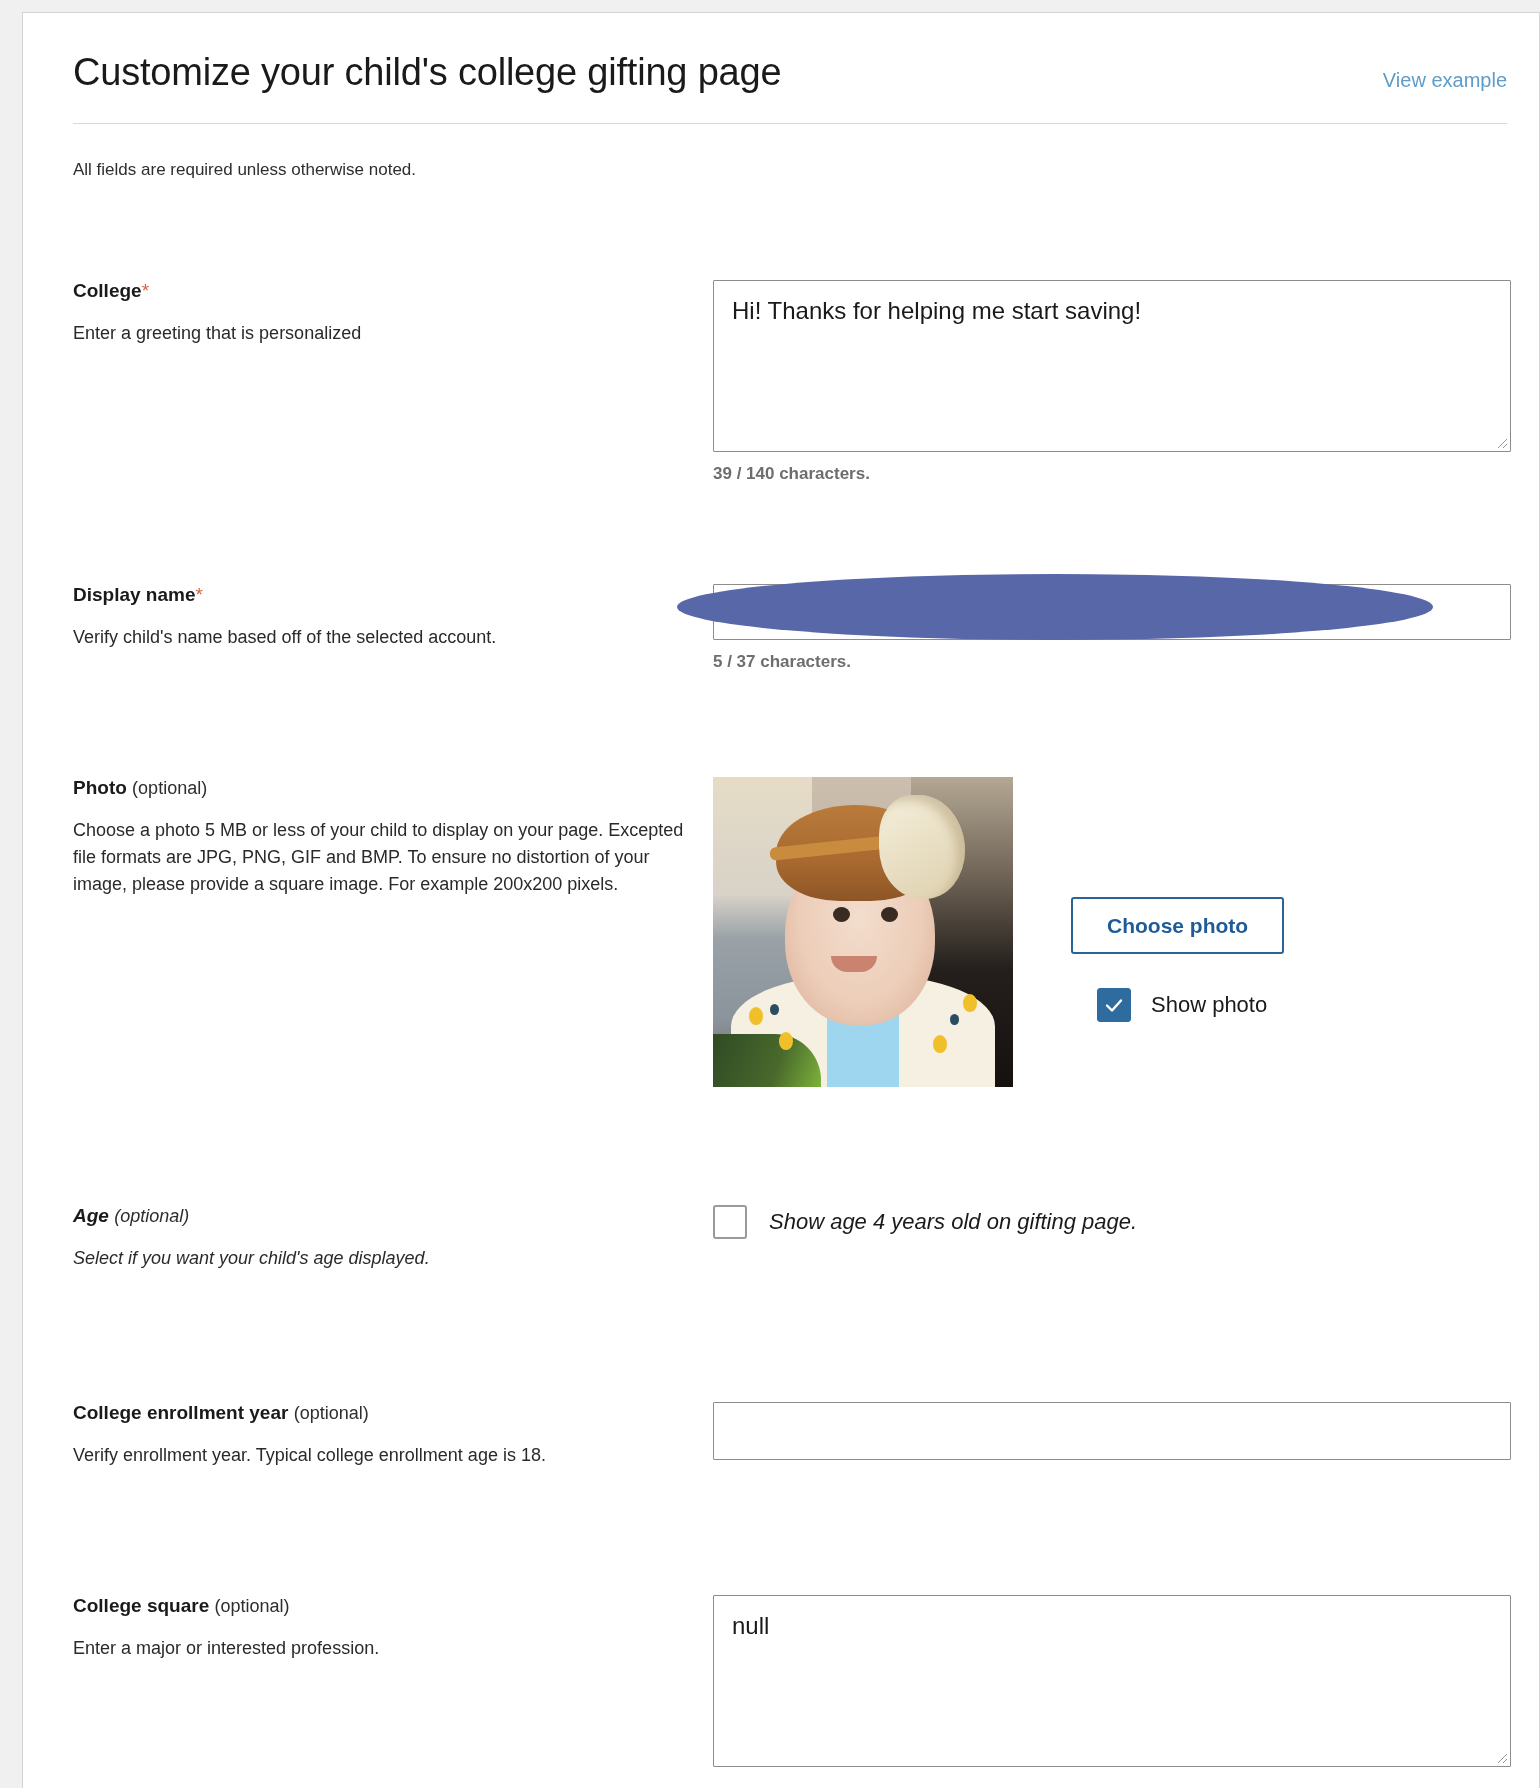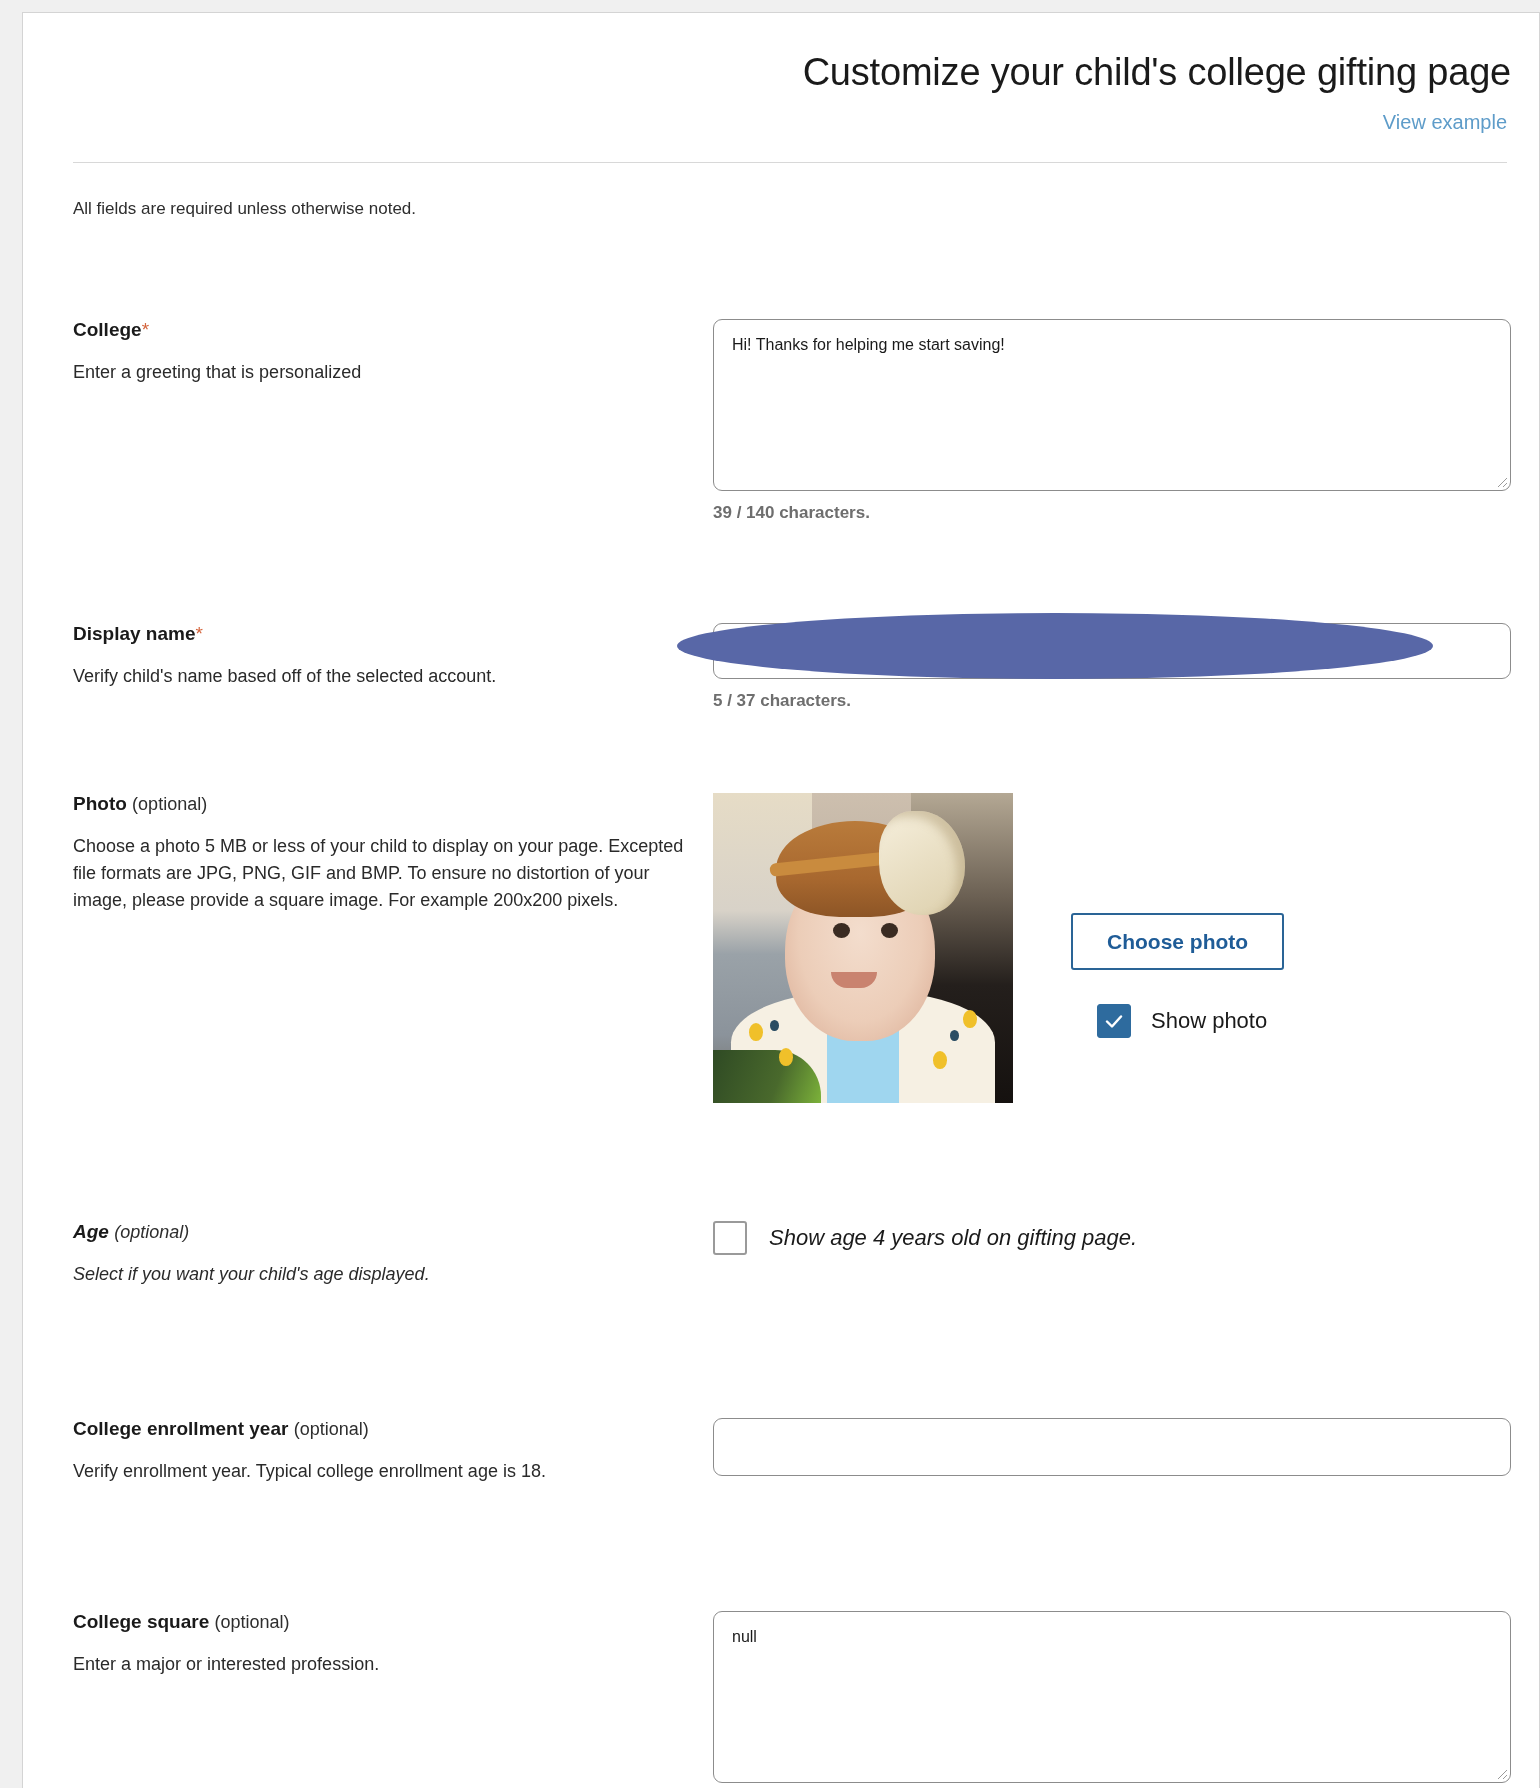--- a/index.html
+++ b/index.html
@@ -27,24 +27,23 @@
     border-top: 1px solid #d4d4d4;
     border-right: 1px solid #d4d4d4;
   }
   .card-inner {
     padding: 0 28px 0 28px;
   }
 
   
   .header {
     display: flex;
-    align-items: flex-end;
+    align-items: center;
     justify-content: space-between;
     padding: 38px 0 0 0;
-    flex-direction: column;
   }
   .page-title {
     font-size: 38px;
     font-weight: 400;
     color: #1a1a1a;
     letter-spacing: -0.2px;
     margin: 0;
     line-height: 1.15;
     padding-left: 22px;
   }
@@ -107,25 +106,25 @@
     line-height: 1.5;
     margin: 0;
   }
 
   
   .textbox {
     width: 100%;
     border: 1px solid #8c8c8c;
     background: #fff;
     font-family: "Liberation Sans", sans-serif;
-    font-size: 16px;
+    font-size: 24px;
     color: #1a1a1a;
     padding: 16px 18px;
     display: block;
-    border-radius: 9px;
+    border-radius: 1px;
     outline: none;
     resize: none;
   }
   .textarea-greeting { height: 172px; }
   .textarea-major    { height: 172px; }
   .input-line        { height: 58px; padding: 8px 18px; }
   .input-name        { height: 56px; padding: 8px 18px; }
   .resize-grip {
     position: absolute;
     right: 3px;
@@ -277,21 +276,21 @@
   .redaction {
     position: absolute;
     background: #5867a7;
     border-radius: 50%;
     pointer-events: none;
   }
 
   
   .sec-greeting    { margin-top: 100px; }
   .sec-displayname { margin-top: 100px; }
-  .sec-photo       { margin-top: 82px; }
+  .sec-photo       { margin-top: 105px; }
   .sec-age         { margin-top: 118px; font-style: italic; }
   .sec-enroll      { margin-top: 130px; }
   .sec-major       { margin-top: 126px; }
   .age-check-row {
     display: flex;
     align-items: center;
     gap: 22px;
   }
 </style>
 </head>

